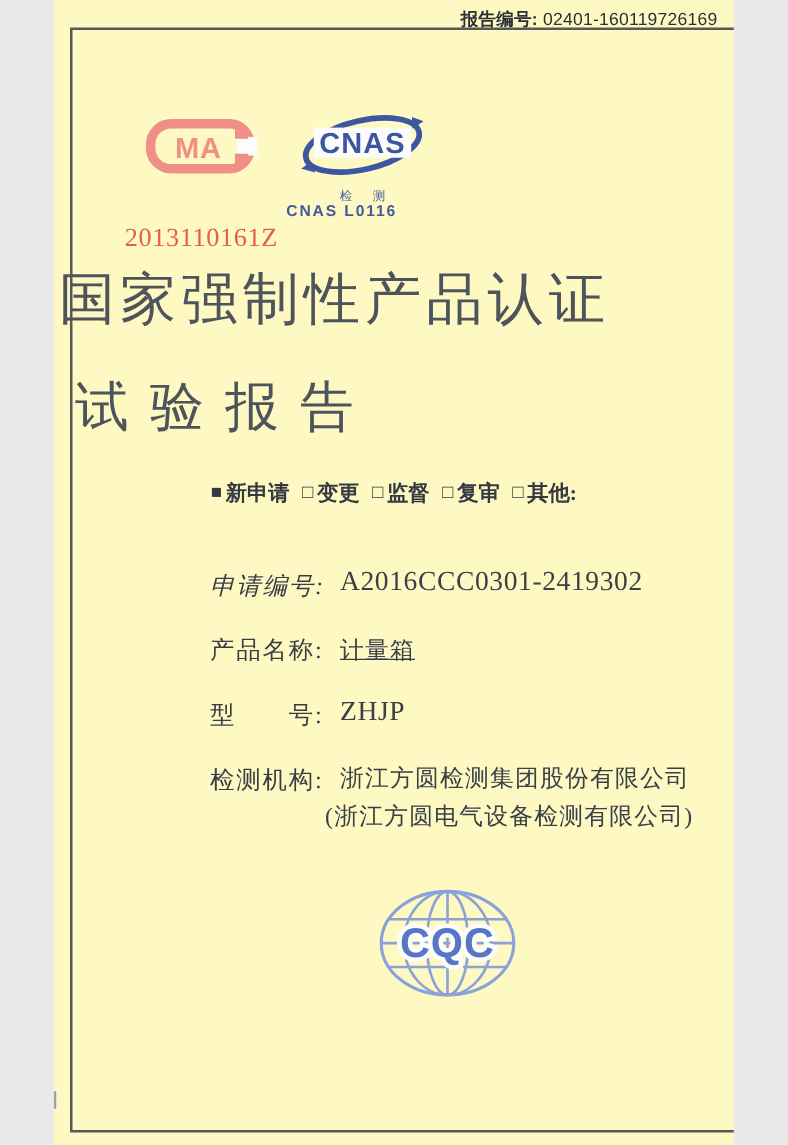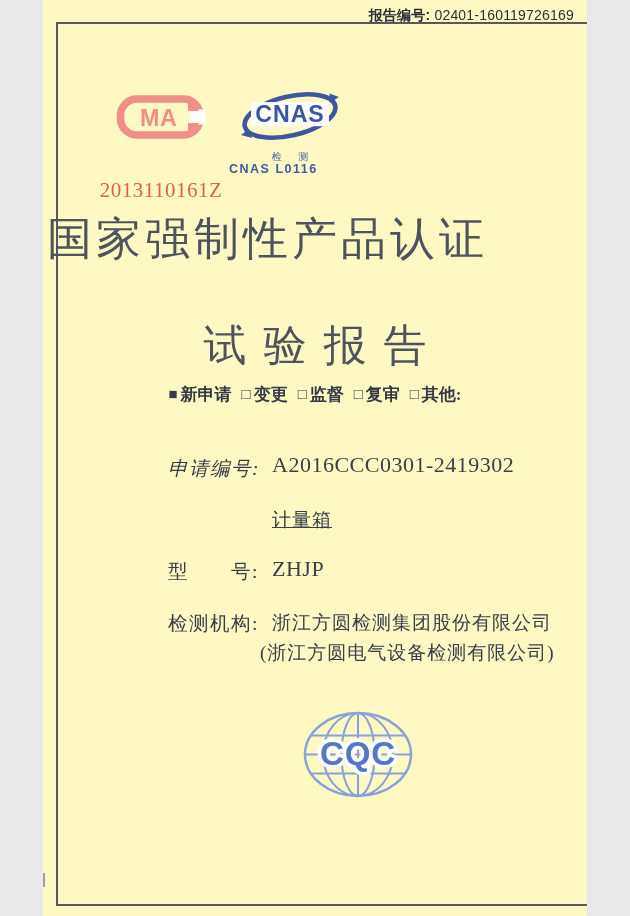--- a/index.html
+++ b/index.html
@@ -90,27 +90,26 @@
     letter-spacing: 4px;
     text-indent: 4px;
     color: #4e545b;
     font-weight: 500;
   }
   .title-sub {
     position: absolute;
     top: 297px;
     left: 0;
     width: 100%;
-    text-align: center;
+    text-align: left;
     font-size: 43px;
     letter-spacing: 17px;
     text-indent: 17px;
     color: #4e545b;
     font-weight: 500;
-    margin-top: 20px;
   }
 
   
   .apply-row {
     position: absolute;
     top: 383px;
     left: 0;
     width: 100%;
     display: flex;
     justify-content: center;
@@ -222,20 +221,21 @@
     </span>
     <span class="apply-item">
       <span class="box">□</span>
       <span>其他:</span>
     </span>
   </div>
 
   <div class="field-label l1">申请编号:</div>
   <div class="field-value val-latin l1v">A2016CCC0301-2419302</div>
 
+  <div class="field-label l2">产品名称:</div>
   <div class="field-value val-cjk l2v">计量箱</div>
 
   <div class="field-label l3">型　　号:</div>
   <div class="field-value val-latin l3v">ZHJP</div>
 
   <div class="field-label l4">检测机构:</div>
   <div class="field-value val-cjk l5v">(浙江方圆电气设备检测有限公司)</div>
   <div class="field-value val-cjk l4v">浙江方圆检测集团股份有限公司</div>
 
   <svg class="cqc-logo" viewBox="0 0 140 112">

